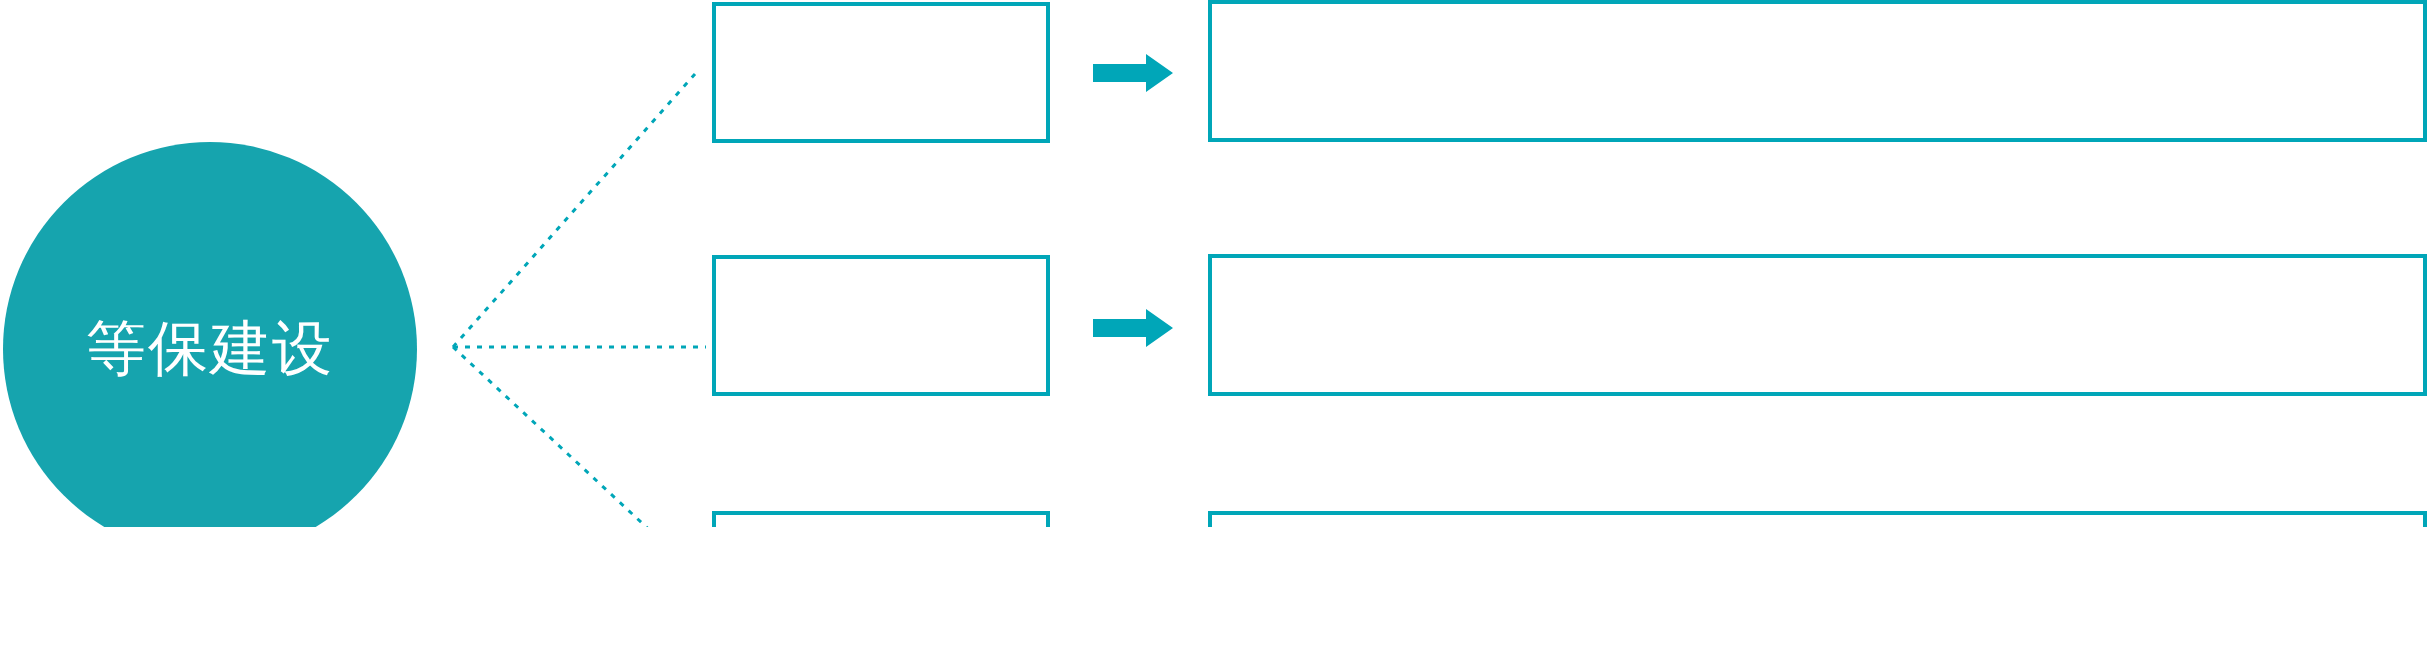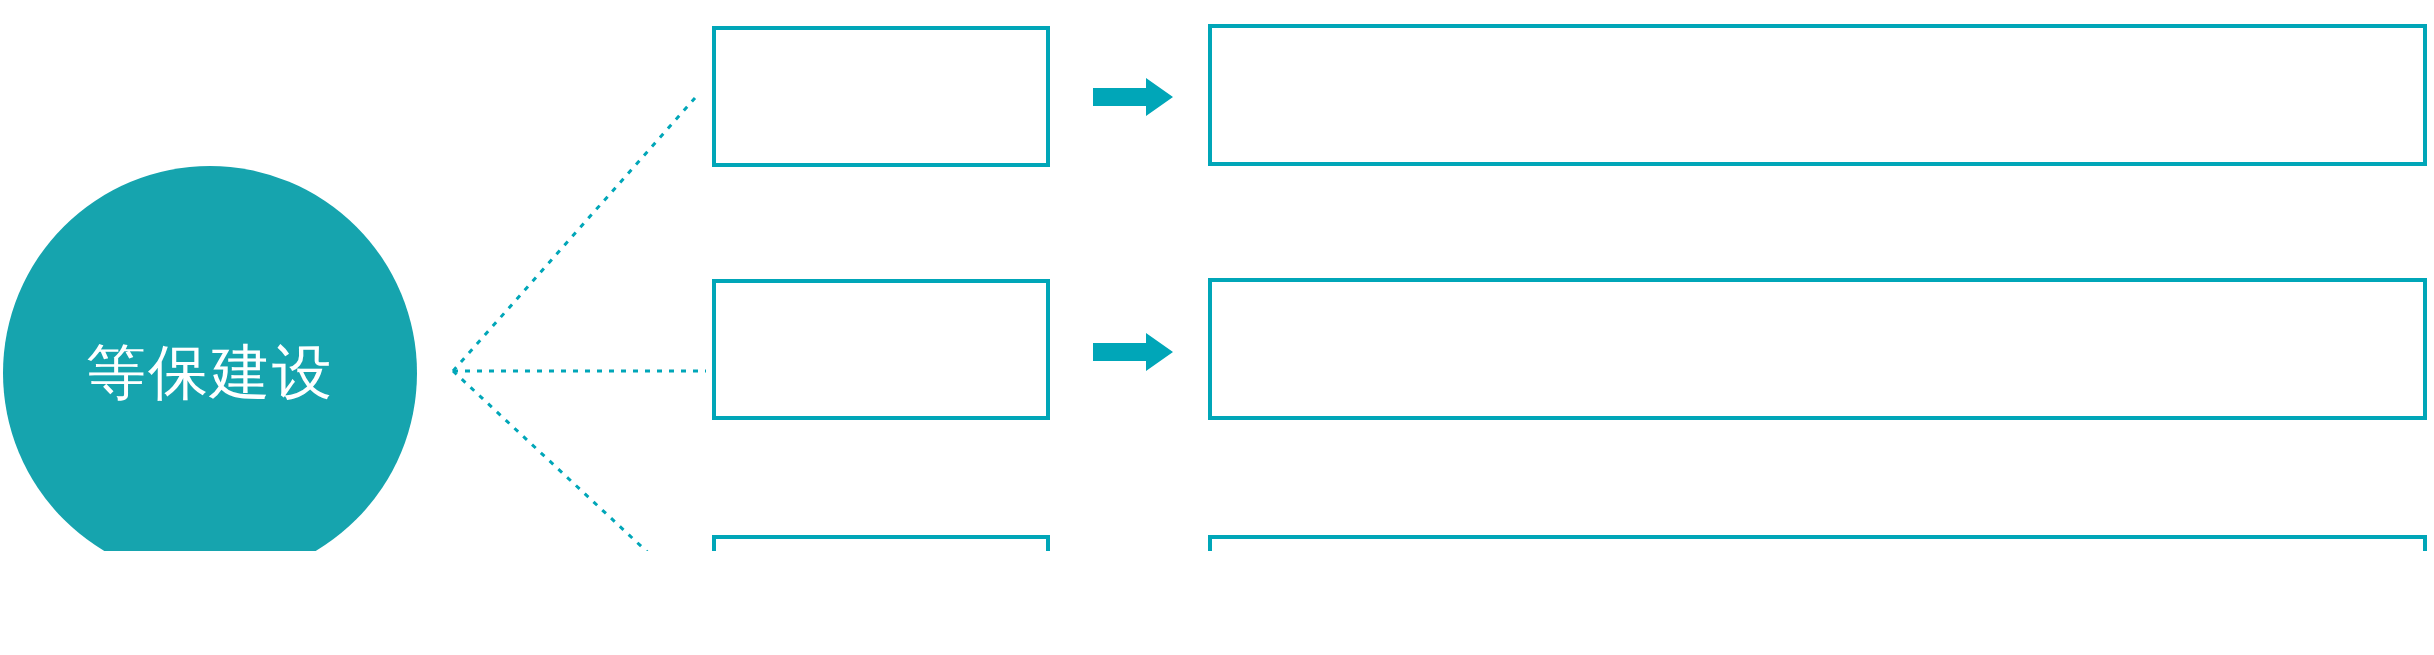--- a/index.html
+++ b/index.html
@@ -7,21 +7,20 @@
     padding: 0;
     background: #ffffff;
     font-family: "Liberation Sans", "DejaVu Sans", sans-serif;
   }
   .canvas {
     position: relative;
     width: 2434px;
     height: 527px;
     background: var(--background, #ffffff);
     overflow: hidden;
-    margin-top: 24px;
   }
   
   .hub-circle {
     position: absolute;
     left: 3px;
     top: 142px;
     width: 414px;
     height: 414px;
     border-radius: 50%;
     background: var(--circle-fill, #16a4ae);

